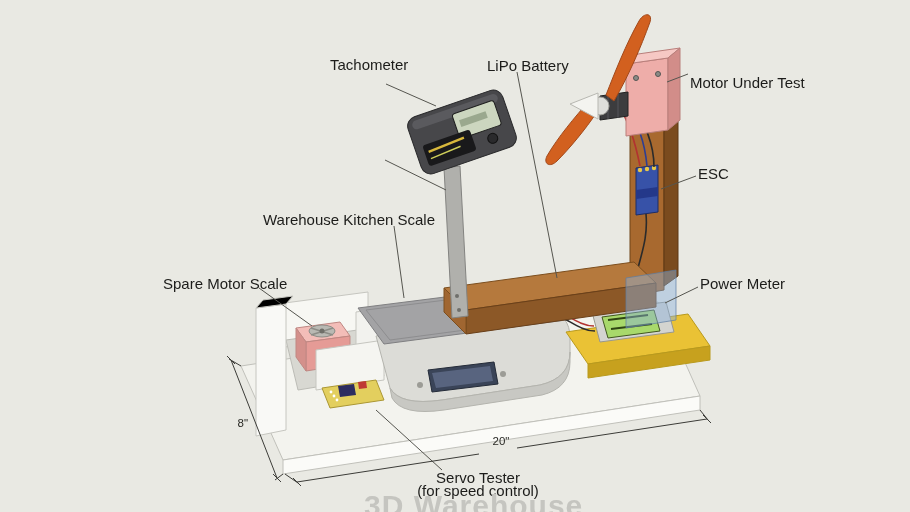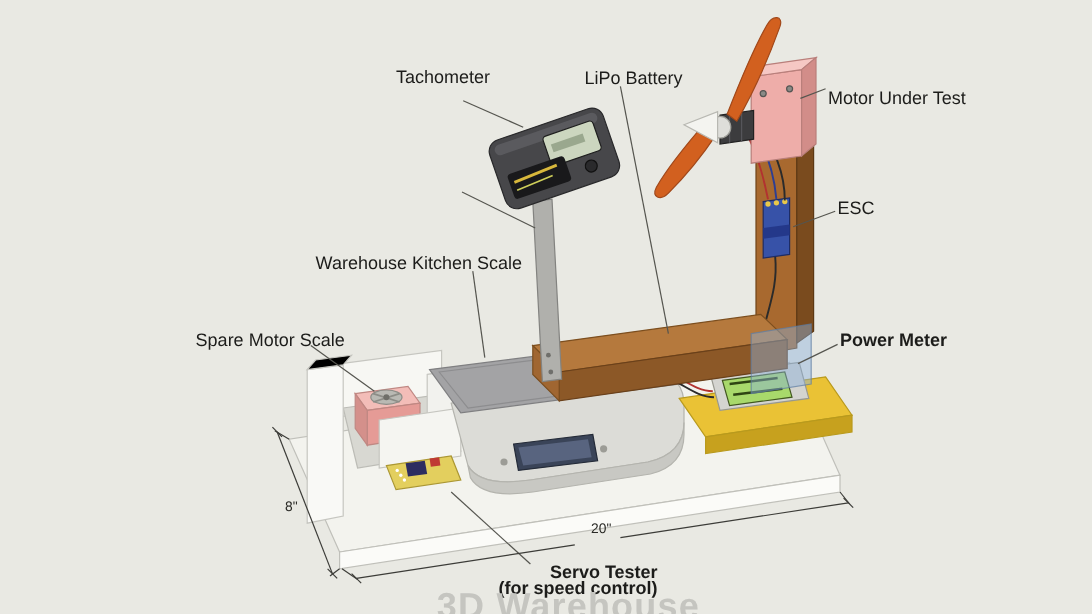--- a/index.html
+++ b/index.html
@@ -11,21 +11,21 @@
     font-family:"Liberation Sans", sans-serif;
   }
   .stage svg{position:absolute;left:0;top:0;}
   .callout{
     position:absolute;
     font-size:15px;
     color:#1c1c1a;
     white-space:nowrap;
     line-height:13px;
   }
-  .callout.center{text-align:right;font-weight:bold;}
+  .callout.center{text-align:center;}
   .dim{
     position:absolute;
     font-size:11.5px;
     color:#2a2a26;
     white-space:nowrap;
   }
   .watermark{
     position:absolute;
     left:364px;top:489px;
     font-size:30px;
@@ -198,21 +198,21 @@
     <line x1="700" y1="410" x2="708" y2="420"></line>
   </g>
 </svg>
 
   <div class="callout" style="left:330px;top:58px;">Tachometer</div>
   <div class="callout" style="left:487px;top:59px;">LiPo Battery</div>
   <div class="callout" style="left:690px;top:64px;margin-top:12px;">Motor Under Test</div>
   <div class="callout" style="left:698px;top:167px;">ESC</div>
   <div class="callout" style="left:263px;top:213px;">Warehouse Kitchen Scale</div>
   <div class="callout" style="left:163px;top:277px;">Spare Motor Scale</div>
-  <div class="callout" style="left:700px;top:277px;font-weight:bold;">Power Meter</div>
+  <div class="callout" style="left:700px;top:277px;">Power Meter</div>
 
   <div class="callout center" style="left:408px;top:471px;width:140px;">
     <div>Servo Tester</div>
     <div>(for speed control)</div>
   </div>
 
   <div class="dim" style="left:226px;top:417px;width:22px;text-align:right;">8"</div>
   <div class="dim" style="left:486px;top:435px;width:30px;text-align:center;">20"</div>
 
   <div class="watermark">3D Warehouse</div>

